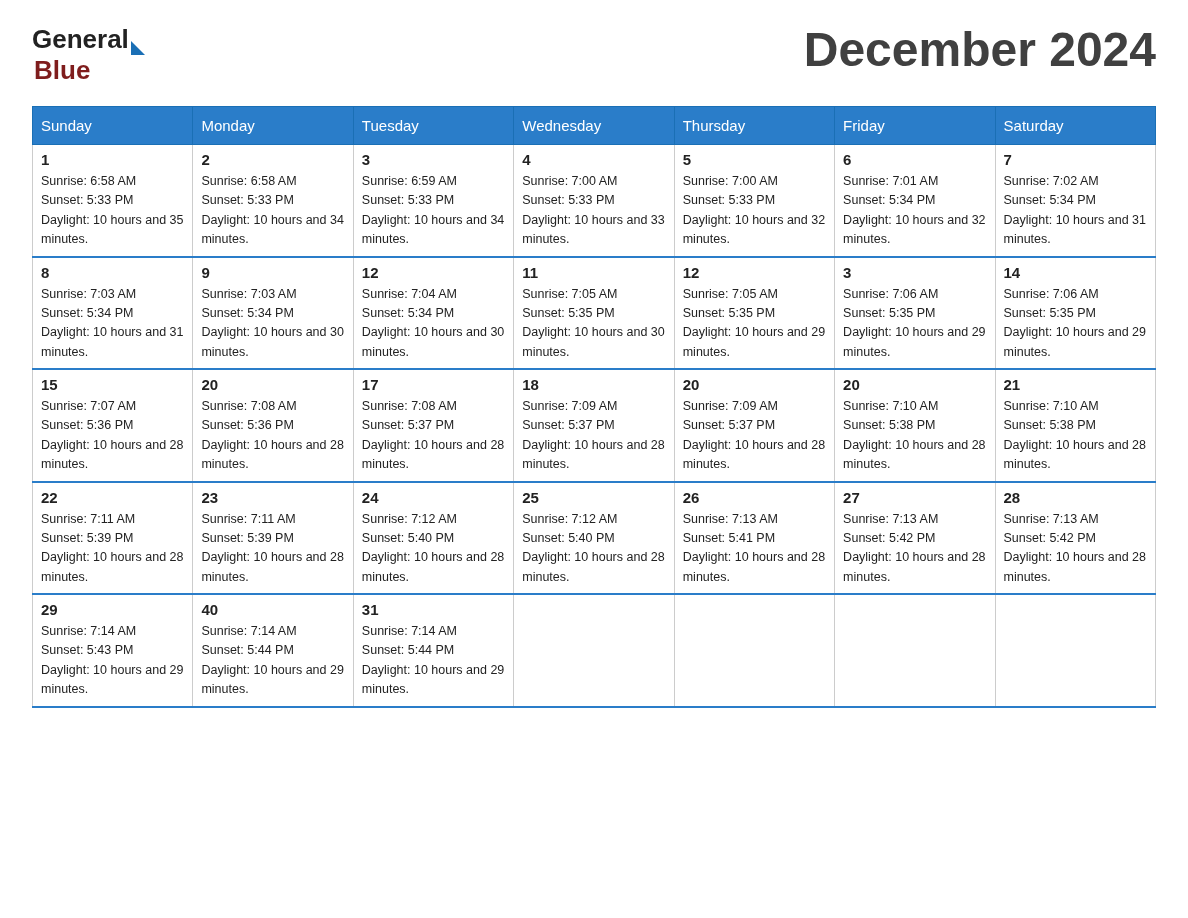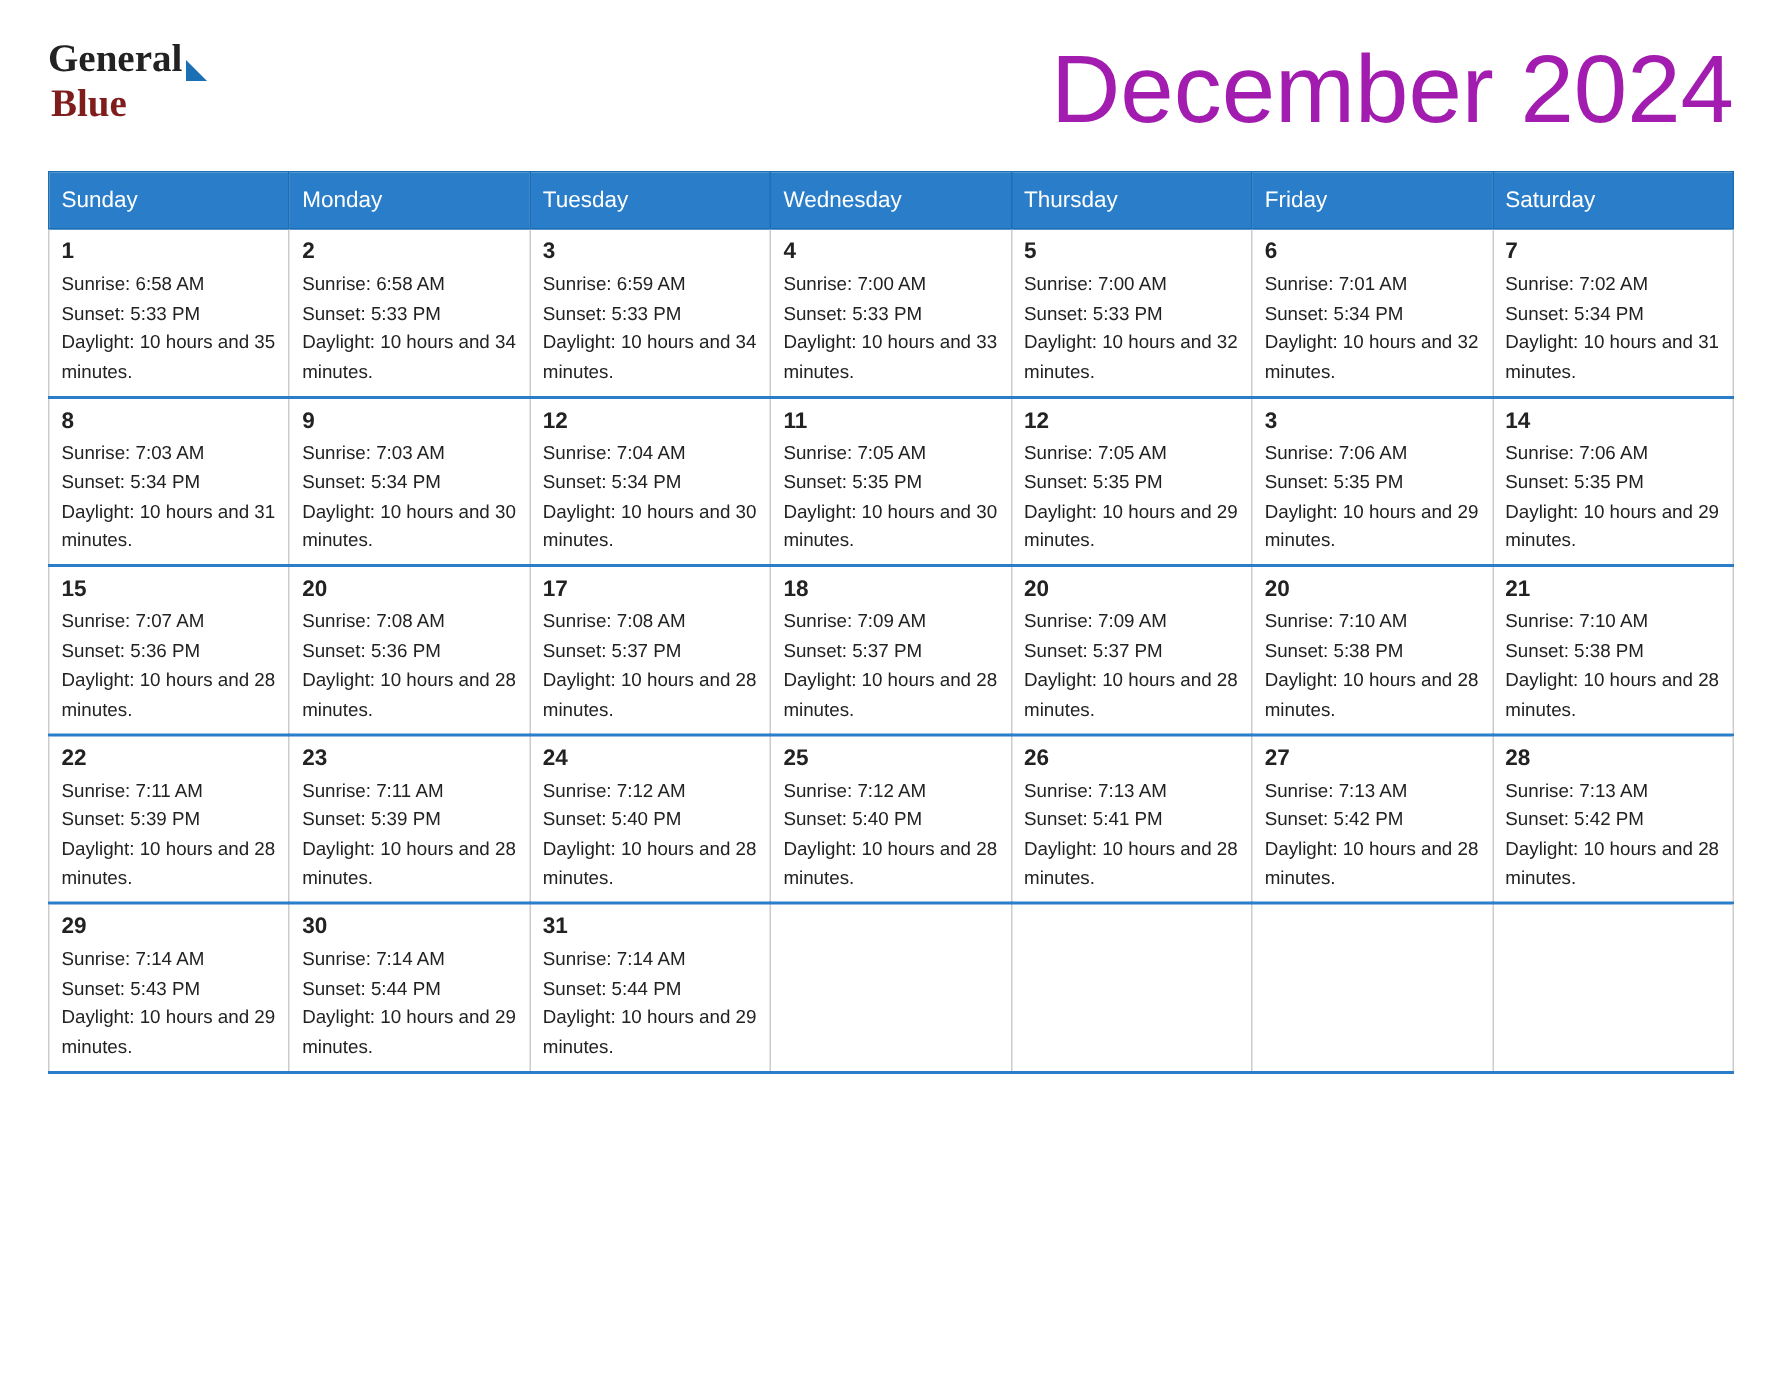--- a/index.html
+++ b/index.html
@@ -33,33 +33,32 @@
       border-top: 14px solid transparent;
       border-bottom: 0px solid transparent;
       margin-left: 2px;
       margin-top: 4px;
       display: inline-block;
     }
     .logo-wrapper {
       display: flex;
       flex-direction: column;
       align-items: flex-start;
-      font-family: Liberation Serif, serif;
     }
     .logo-top-line {
       display: flex;
       align-items: flex-end;
     }
     .title-section {
       text-align: right;
     }
     .month-title {
-      font-size: 64px;
-      font-weight: normal;
-      color: #a21caf;
+      font-size: 48px;
+      font-weight: bold;
+      color: #404040;
       line-height: 1.1;
     }
     .location-title {
       font-size: 20px;
       color: #444;
       margin-top: 4px;
     }
     table {
       width: 100%;
       border-collapse: collapse;
@@ -249,21 +248,21 @@
           <span class="day-number">28</span>
           <div class="day-info">Sunrise: 7:13 AM<br>Sunset: 5:42 PM<br>Daylight: 10 hours and 28 minutes.</div>
         </td>
       </tr>
       <tr>
         <td>
           <span class="day-number">29</span>
           <div class="day-info">Sunrise: 7:14 AM<br>Sunset: 5:43 PM<br>Daylight: 10 hours and 29 minutes.</div>
         </td>
         <td>
-          <span class="day-number">30</span>
+          <span class="day-number">40</span>
           <div class="day-info">Sunrise: 7:14 AM<br>Sunset: 5:44 PM<br>Daylight: 10 hours and 29 minutes.</div>
         </td>
         <td>
           <span class="day-number">31</span>
           <div class="day-info">Sunrise: 7:14 AM<br>Sunset: 5:44 PM<br>Daylight: 10 hours and 29 minutes.</div>
         </td>
         <td class="empty-cell"></td>
         <td class="empty-cell"></td>
         <td class="empty-cell"></td>
         <td class="empty-cell"></td>

